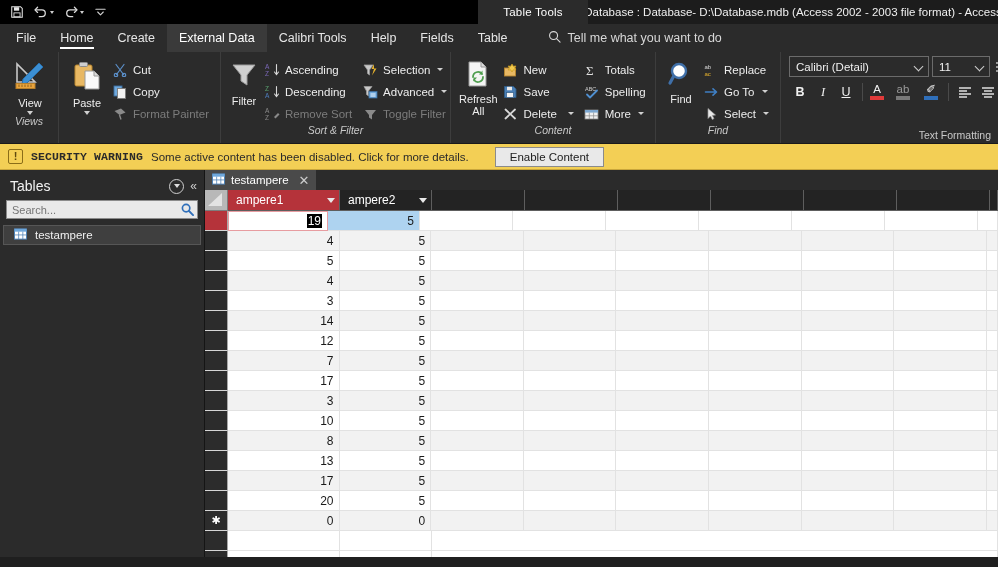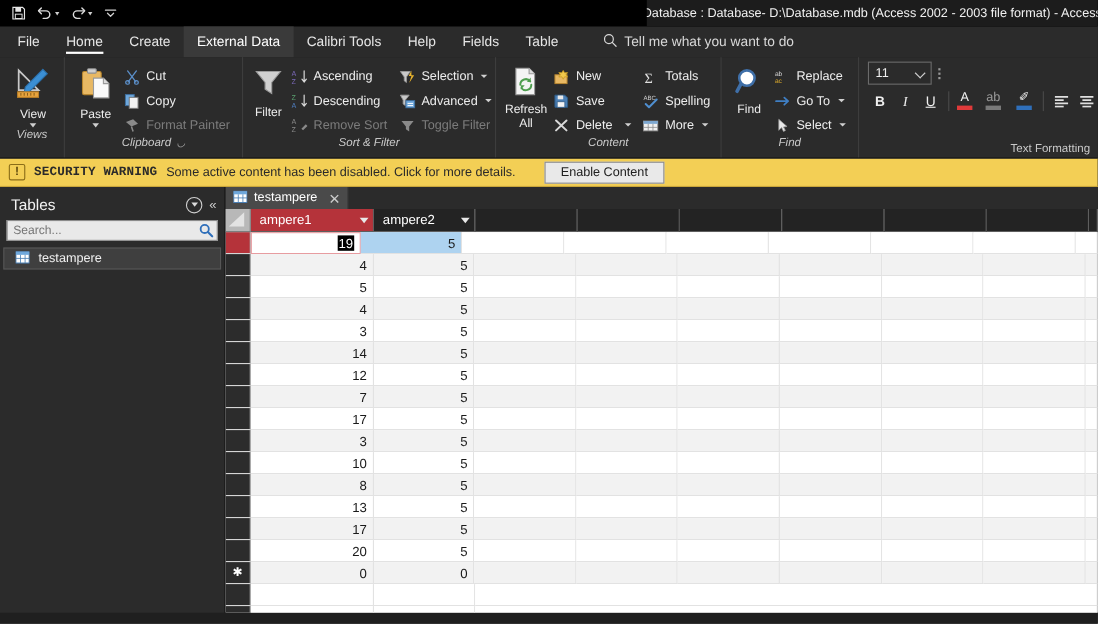--- a/index.html
+++ b/index.html
@@ -262,20 +262,21 @@
         </svg>
       <i class="caret-mini"></i>
     </span>
     <span class="qat-btn">
       <svg width="13" height="10" viewBox="0 0 14 10">
           <path d="M2 2 H12 M4 5 L7 8 L10 5" fill="none" stroke="#cfcfcf" stroke-width="1.2" stroke-linecap="round" stroke-linejoin="round"></path>
         </svg>
     </span>
   </div>
   <div class="title-spacer"></div>
+  <div class="tabletools">Table Tools</div>
   <div class="doctitle">Database : Database- D:\Database.mdb (Access 2002 - 2003 file format)  -  Access</div>
 </div>
 
 <div class="tabstrip">
   <div class="rtab">File</div>
   <div class="rtab active-underline">Home</div>
   <div class="rtab">Create</div>
   <div class="rtab contextual">External Data</div>
   <div class="rtab">Calibri Tools</div>
   <div class="rtab">Help</div>
@@ -351,24 +352,20 @@
           <span class="ic">
             <svg width="14" height="14" viewBox="0 0 14 14">
                 <path d="M1.5 4 L8 1.5 L12.5 5.5 L6.5 8 Z" fill="#8a8a8a"></path>
                 <path d="M6.5 8 L8 12.5" stroke="#8a8a8a" stroke-width="1.4"></path>
               </svg>
           </span>
           <span>Format Painter</span>
         </div>
       </div>
     </div>
-    <div class="rgroup-label">
-      <span>Clipboard</span>
-      <span class="dlg-launcher">◡</span>
-    </div>
   </div>
 
   <div class="rgroup" style="width:230px">
     <div class="rgroup-body">
       <div class="bigbtn" style="width:44px">
         <span>
           <svg width="30" height="30" viewBox="0 0 30 30">
               <path d="M4 5 H26 L18 15 V25 L12 21 V15 Z" fill="#d0d0d0" stroke="#9c9c9c" stroke-width="1"></path>
             </svg>
         </span>
@@ -558,20 +555,24 @@
           <span>Select</span>
           <i class="caret"></i>
         </div>
       </div>
     </div>
     <div class="rgroup-label">Find</div>
   </div>
 
   <div class="rgroup tfgroup">
     <div class="tfrow1">
+      <div class="combo" style="width:140px">
+        <span class="v">Calibri (Detail)</span>
+        <i class="chev"></i>
+      </div>
       <div class="combo" style="width:58px">
         <span class="v">11</span>
         <i class="chev"></i>
       </div>
       <div class="dots">
           <i></i>
           <i></i>
           <i></i>
         </div>
     </div>

